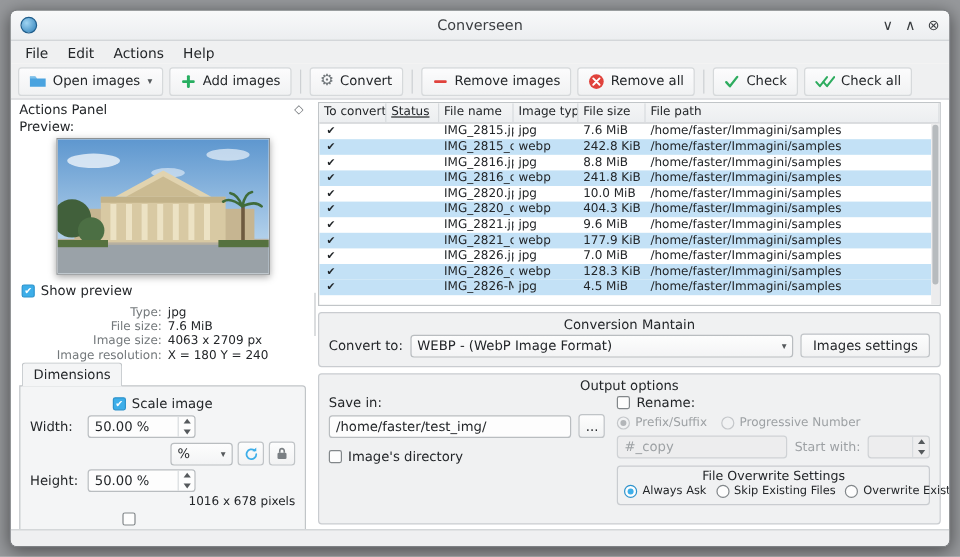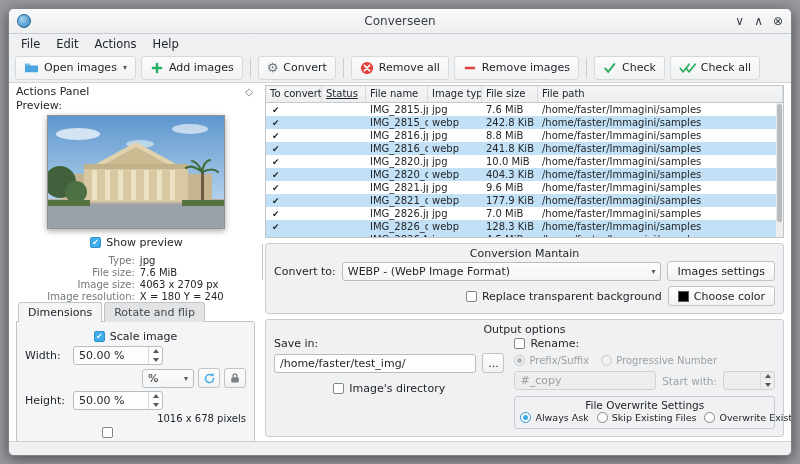--- a/index.html
+++ b/index.html
@@ -66,21 +66,21 @@
   .tab.active { background:#f4f5f6; color:#232629; position:relative; z-index:2; }
   .tabpane { border:1px solid #c1c5c8; background:#f4f5f6; border-radius:0 3px 3px 3px;
     padding:5px 6px 6px; }
   .dim-row { display:flex; align-items:center; gap:4px; margin:3px 2px; font-size:11px; }
   .dim-row .lbl { width:44px; }
   .dim-center { justify-content:center; }
   .dim-right { justify-content:flex-end; }
   .pxinfo { font-size:10px; color:#232629; }
 
   
-  .cb { display:inline-flex; align-items:center; gap:5px; font-size:11px;justify-content:center; }
+  .cb { display:inline-flex; align-items:center; gap:5px; font-size:11px; }
   .cbbox { width:11px; height:11px; border:1px solid #82878a; border-radius:2px;
     background:#fdfdfd; display:inline-flex; align-items:center; justify-content:center; flex:none; }
   .cb.on .cbbox { background:#3daee9; border-color:#2e93cc; }
   .cb.on .cbbox::after { content:"✔"; color:#fff; font-size:8px; line-height:1; }
   .cb.small { font-size:16px;flex-direction:column; }
 
   .rb { display:inline-flex; align-items:center; gap:4px; font-size:10px; white-space:nowrap; }
   .rbdot { width:11px; height:11px; border:1px solid #82878a; border-radius:50%;
     background:#fdfdfd; position:relative; flex:none; }
   .rb.on .rbdot { border-color:#2e93cc; }
@@ -199,30 +199,30 @@
       <span>Add images</span>
     </div>
     <div class="tsep"></div>
     <div class="tbtn">
       <span class="gearicon">⚙</span>
       <span>Convert</span>
     </div>
     <div class="tsep"></div>
     <div class="tbtn">
       <svg class="ticon" viewBox="0 0 16 16" width="14" height="14">
+          <rect x="2" y="6.6" width="12" height="2.8" rx="1" fill="#e0423c"></rect>
+        </svg>
+      <span>Remove images</span>
+    </div>
+    <div class="tbtn">
+      <svg class="ticon" viewBox="0 0 16 16" width="14" height="14">
           <circle cx="8" cy="8" r="7" fill="#e0423c"></circle>
           <path d="M5 5l6 6M11 5l-6 6" stroke="#fff" stroke-width="1.8" stroke-linecap="round"></path>
         </svg>
       <span>Remove all</span>
-    </div>
-    <div class="tbtn">
-      <svg class="ticon" viewBox="0 0 16 16" width="14" height="14">
-          <rect x="2" y="6.6" width="12" height="2.8" rx="1" fill="#e0423c"></rect>
-        </svg>
-      <span>Remove images</span>
     </div>
     <div class="tsep"></div>
     <div class="tbtn">
       <svg class="ticon" viewBox="0 0 16 16" width="14" height="14">
           <path d="M2.5 8.5l3.5 4 7-9" fill="none" stroke="#2eac5f" stroke-width="2.2" stroke-linecap="round" stroke-linejoin="round"></path>
         </svg>
       <span>Check</span>
     </div>
     <div class="tbtn">
       <svg class="ticon" viewBox="0 0 20 16" width="17" height="14">
@@ -287,21 +287,20 @@
         <span class="mval">7.6 MiB</span>
         <span class="mlabel">Image size:</span>
         <span class="mval">4063 x 2709 px</span>
         <span class="mlabel">Image resolution:</span>
         <span class="mval">X = 180 Y = 240</span>
       </div>
 
       <div class="tabszone">
         <div class="tabs">
           <div class="tab active">Dimensions</div>
-          <div class="tab">Rotate and flip</div>
         </div>
         <div class="tabpane">
           <div class="dim-row dim-center">
             <label class="cb on">
               <span class="cbbox"></span>
               <span>Scale image</span>
             </label>
           </div>
           <div class="dim-row">
             <span class="lbl">Width:</span>
@@ -475,30 +474,20 @@
       <div class="group convgroup">
         <div class="gtitle">Conversion Mantain</div>
         <div class="grow">
           <span style="font-size:11px">Convert to:</span>
           <div class="combo">
             <span>WEBP - (WebP Image Format)</span>
             <span class="carr">▾</span>
           </div>
           <div class="btn">
             <span>Images settings</span>
-          </div>
-        </div>
-        <div class="grow right-align">
-          <label class="cb">
-            <span class="cbbox"></span>
-            <span>Replace transparent background</span>
-          </label>
-          <div class="btn">
-            <span class="swatch"></span>
-            <span>Choose color</span>
           </div>
         </div>
       </div>
 
       <div class="group" style="flex:1">
         <div class="gtitle">Output options</div>
         <div class="outgrid">
           <div class="outleft">
             <div class="savein-lbl">Save in:</div>
             <div class="grow">

